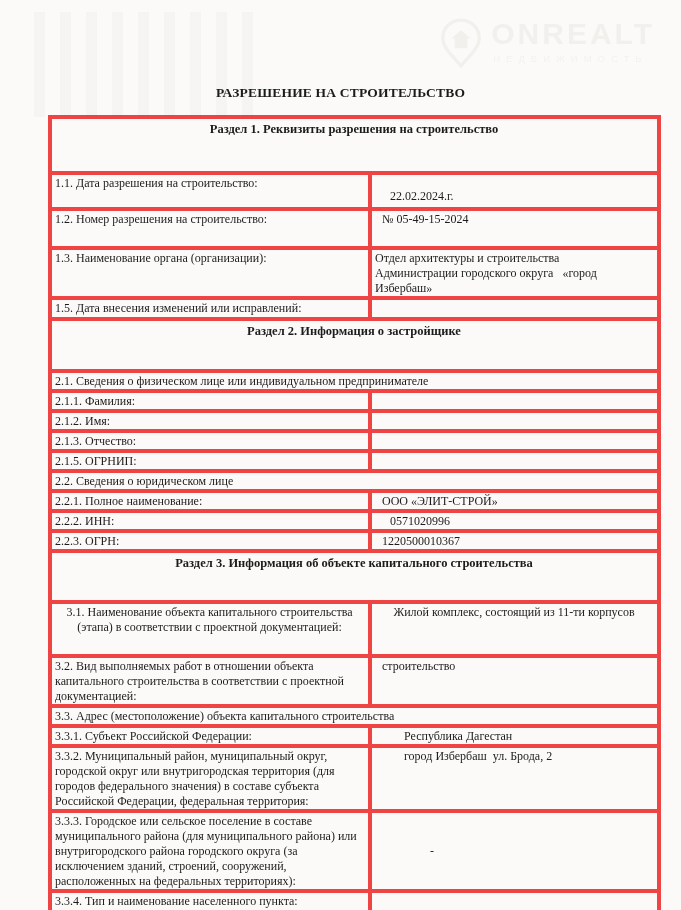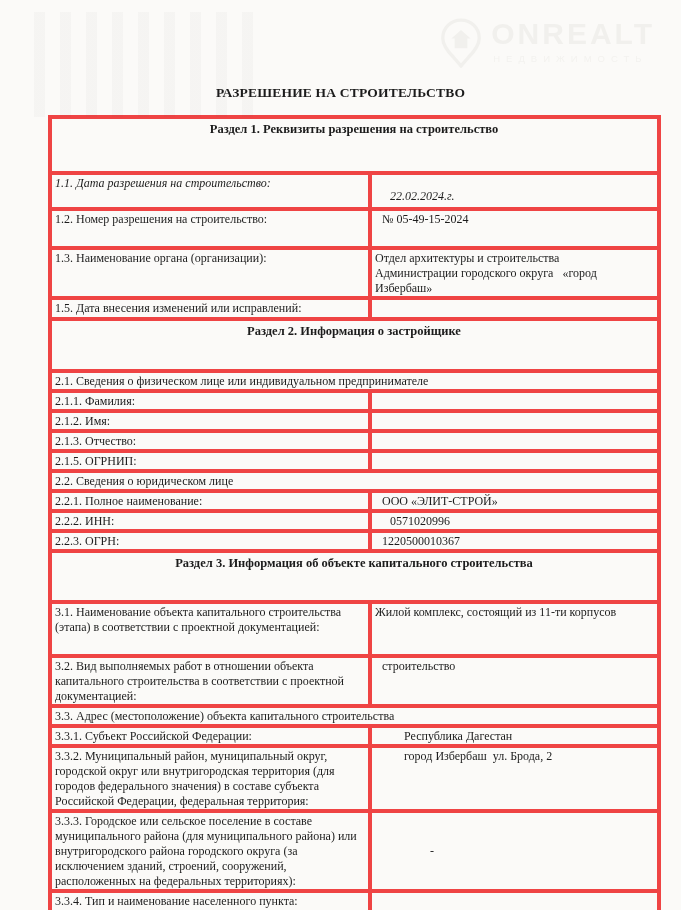--- a/index.html
+++ b/index.html
@@ -62,24 +62,24 @@
   }
   tr.sec td{
     font-weight:bold;
     text-align:center;
     font-size:12.5px;
     padding-top:3px;
   }
   .r-sec1 td{height:49px;}
   .r-sec2 td{height:45px;}
   .r-sec3 td{height:44px;}
-  .r-11 td{height:28px;font-style:italic;}
+  .r-11 td{height:28px;}
   .r-12 td{height:34px;}
   .r-15 td{height:16px;}
-  .r-31 td{height:49px;}
+  .r-31 td{height:49px;text-align:center;}
   .r-334 td{height:19px;}
   .r-335 td{height:40px;}
   td.vb{vertical-align:bottom;padding-bottom:3px;}
   td.vm{vertical-align:middle;}
   td.i1{padding-left:10px;}
   td.i2{padding-left:18px;}
   td.i3{padding-left:32px;margin-left:15px;}
   td.i4{padding-left:58px;}
 </style>
 </head>

